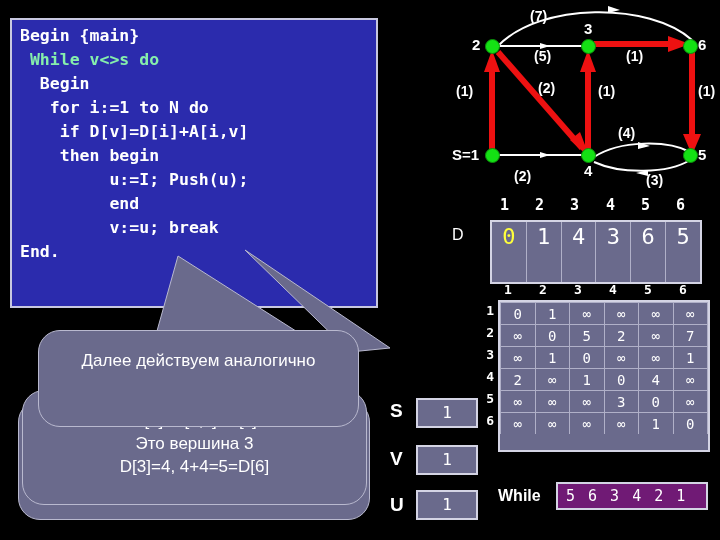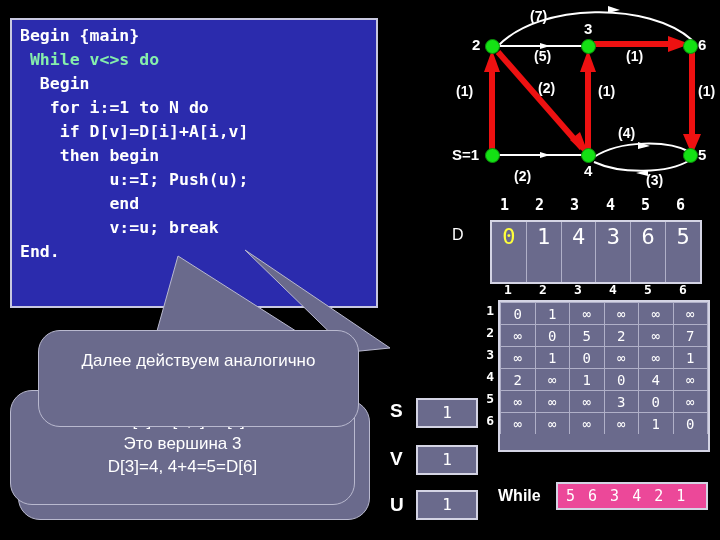--- a/index.html
+++ b/index.html
@@ -47,21 +47,21 @@
     z-index:7;
   }
   #callout-bottom{
     left:18px;top:400px;width:352px;height:120px;
     padding-top:78px;
     font-size:15px;
     color:#7f7f9e;
     z-index:7;
   }
   #callout-mid{
-    left:10px;top:390px;width:345px;height:115px;
+    left:22px;top:390px;width:345px;height:115px;
     padding-top:18px;
     font-size:17px;
     line-height:23px;
     z-index:8;
   }
   #callout-top{
     left:18px;top:330px;width:321px;height:97px;
     padding-top:20px;
     font-size:17px;
     z-index:9;
@@ -142,21 +142,21 @@
     font-family:"DejaVu Sans Mono",monospace;z-index:11;
   }
 
   
   #stack-label{
     position:absolute;left:498px;top:487px;color:#ffffff;
     font-size:16px;font-weight:bold;z-index:11;
   }
   #stack-box{
     position:absolute;left:556px;top:482px;width:152px;height:28px;
-    background:#ec4899;border:2px solid #d4d4e4;box-sizing:border-box;
+    background:#701a75;border:2px solid #d4d4e4;box-sizing:border-box;
     color:#ffffff;font-size:15px;line-height:24px;padding-left:8px;
     font-family:"DejaVu Sans Mono",monospace;z-index:11;letter-spacing:2px;
   }
 </style>
 </head>
 <body>
 
 <div class="stage">
 
   <div id="code-panel">

